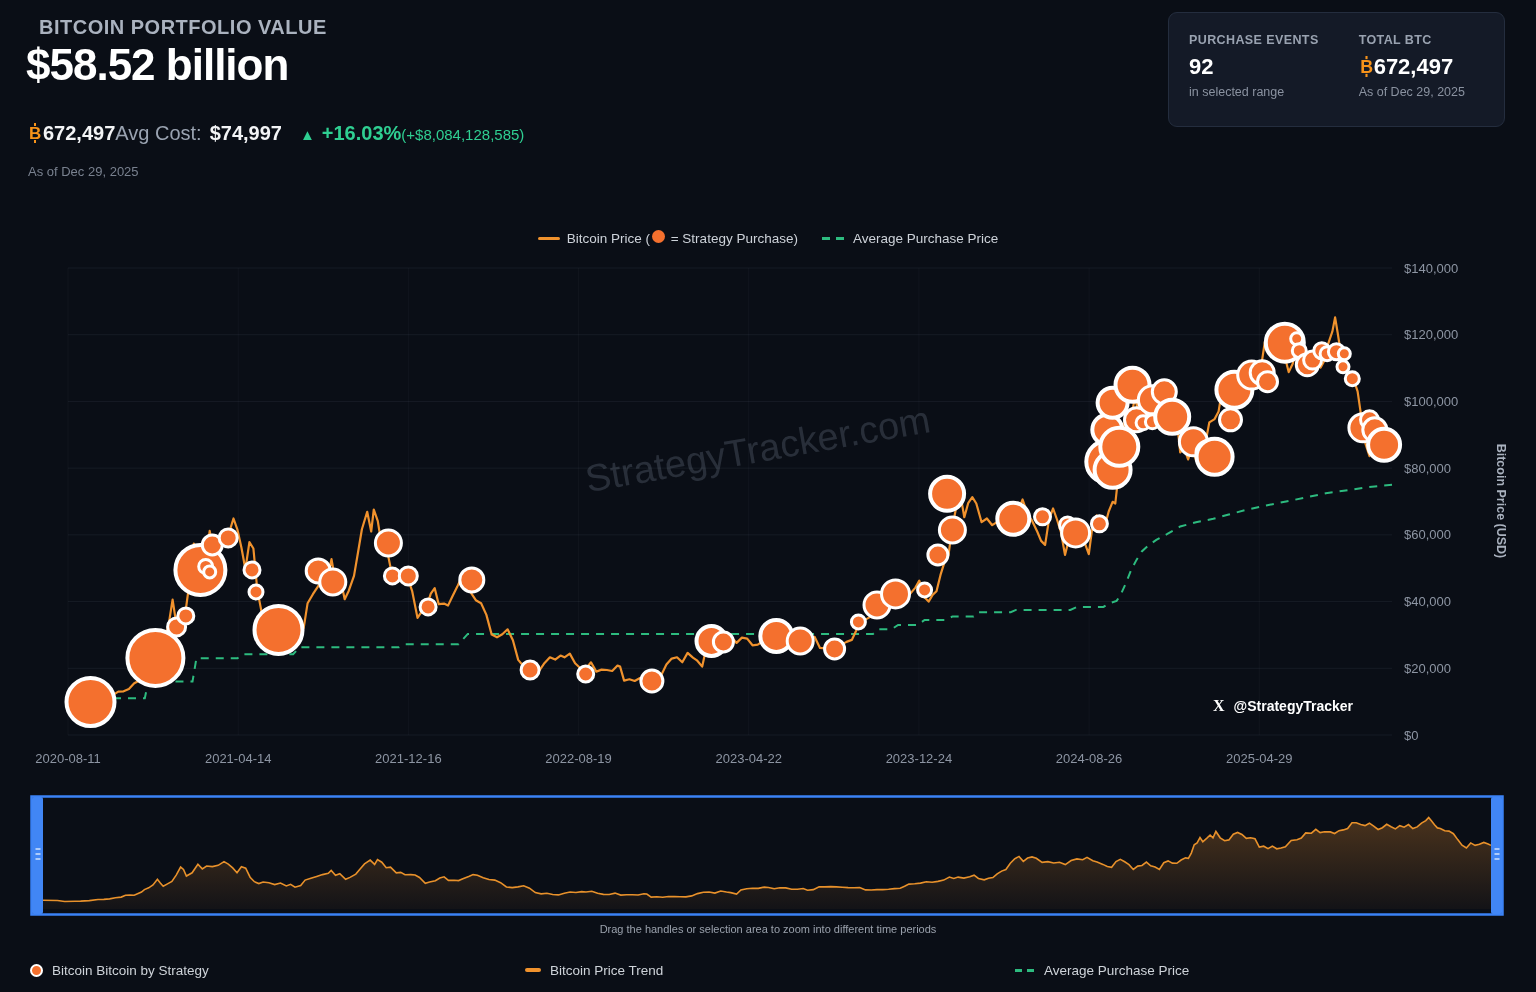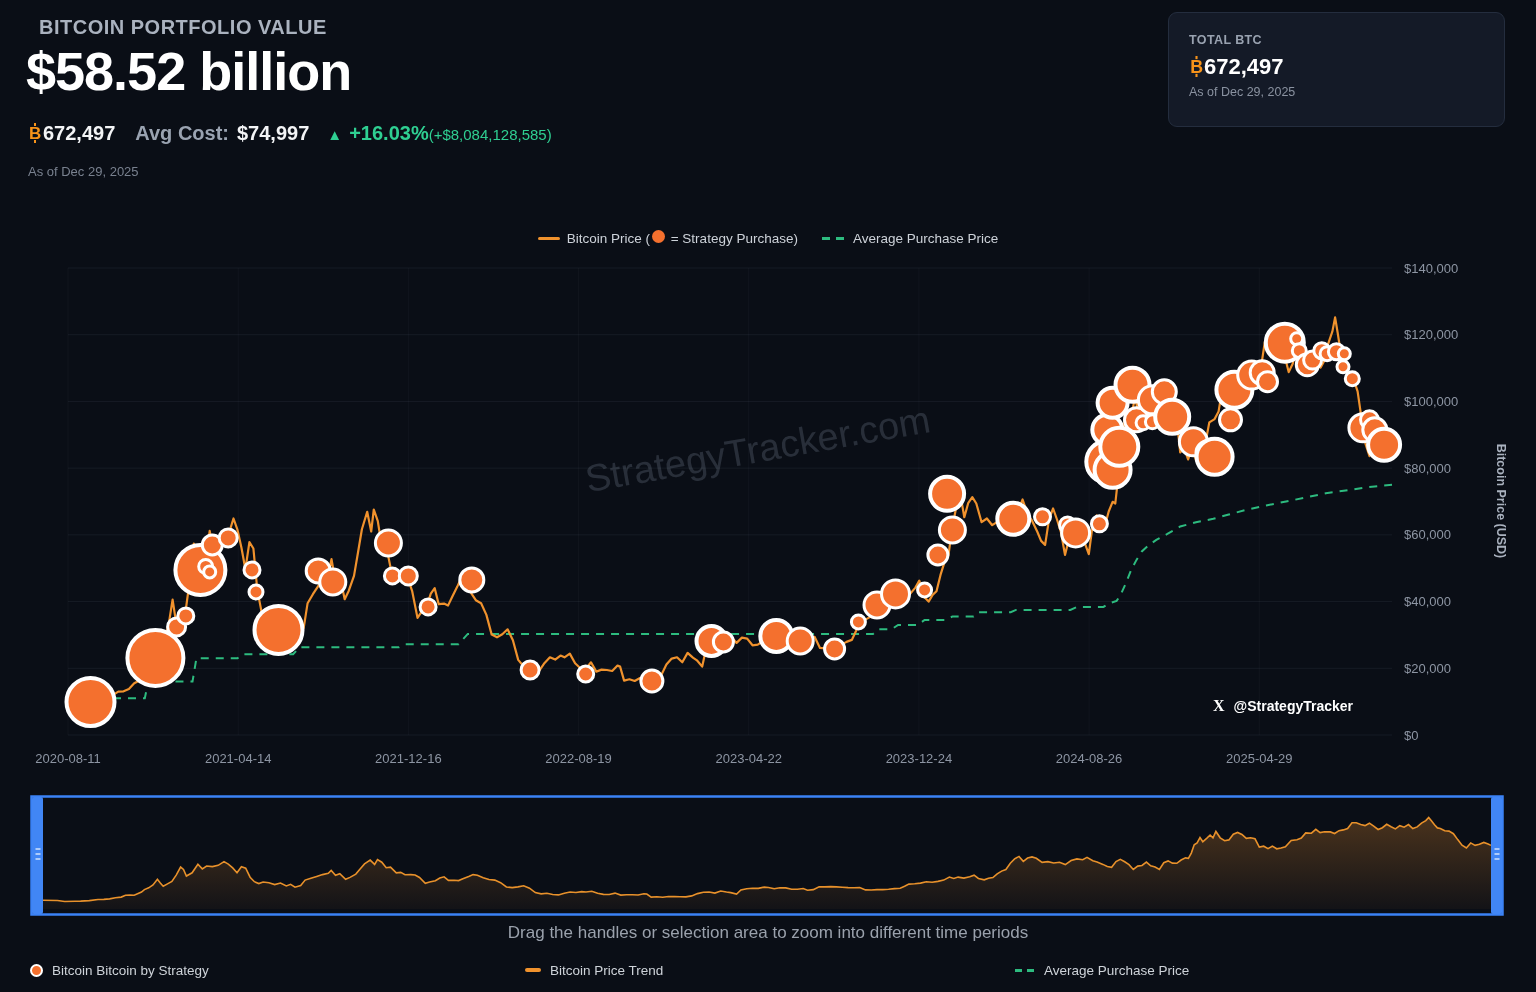--- a/index.html
+++ b/index.html
@@ -4,27 +4,27 @@
 <style>
   html,body{margin:0;padding:0}
   body{
     width:1536px;height:992px;position:relative;overflow:hidden;
     background:#0a0e16;color:#e5e7eb;
     font-family:"Liberation Sans",sans-serif;
   }
   
   .portfolio-label{position:absolute;left:39px;top:16px;font-size:20px;font-weight:700;
     color:#aab2bf;letter-spacing:.5px}
-  .portfolio-value{position:absolute;left:26px;top:40px;font-size:54px;font-weight:800;
+  .portfolio-value{position:absolute;left:26px;top:40px;font-size:44px;font-weight:800;
     color:#ffffff;letter-spacing:-1px}
   .stats-row{position:absolute;left:28px;top:122px;display:flex;align-items:baseline;
     font-size:20px;white-space:nowrap}
   .btc-sym{color:#f7931a;font-weight:800;margin-right:1px;display:inline-block}
   .btc-amt{font-weight:800;color:#f3f4f6}
-  .avg-label{color:#9aa3b1;margin-left:20px;font-weight:700}
+  .avg-label{color:#9aa3b1;font-weight:400}
   .avg-val{font-weight:800;color:#f3f4f6;margin-left:8px}
   .gain{color:#2fcf92;font-weight:700;margin-left:18px}
   .gain-arrow{font-size:15px;margin-right:7px}
   .gain-abs{color:#2fcf92;font-weight:400;font-size:15px;margin-left:0}
   .as-of{position:absolute;left:28px;top:164px;font-size:13px;color:#79818f}
   
   .summary-card{position:absolute;left:1168px;top:12px;width:337px;height:115px;
     box-sizing:border-box;background:#141a27;border:1px solid #242d3e;border-radius:9px;
     padding:20px 20px 0 20px;display:flex;gap:40px}
   .stat-label{font-size:12.5px;font-weight:700;color:#99a2b0;letter-spacing:.4px}
@@ -35,21 +35,21 @@
     justify-content:center;align-items:center;gap:24px;font-size:13.5px;color:#cdd2d9}
   .legend-item{display:flex;align-items:center;gap:7px}
   .swatch-line{width:22px;height:3px;border-radius:2px;background:#f0922d}
   .legend-dot{width:13px;height:13px;border-radius:50%;background:#f4702e;display:inline-block;margin:0 2px}
   .swatch-dash-green{width:24px;height:3px;
     background:repeating-linear-gradient(90deg,#2dbb7f 0 8px,transparent 8px 14px)}
   
   #main-chart{position:absolute;left:0;top:255px}
   #mini-chart{position:absolute;left:30px;top:795px}
   .drag-hint{position:absolute;left:0;top:923px;width:1536px;text-align:center;
-    font-size:17px;color:#9aa1ac}
+    font-size:11px;color:#9aa1ac}
   
   .bottom-legend-item{position:absolute;top:961px;display:flex;align-items:center;gap:9px;
     font-size:13.5px;color:#ced3d9;height:18px}
   .bl-dot{width:9px;height:9px;border-radius:50%;background:#f4702e;border:2.5px solid #ffffff}
   .bl-dash-orange{width:16px;height:3.5px;border-radius:2px;background:#f0922d}
   .bl-dash-green{width:20px;height:3px;
     background:repeating-linear-gradient(90deg,#2dbb7f 0 7px,transparent 7px 12px)}
 </style>
 </head>
 <body>
@@ -68,20 +68,25 @@
     </span><span class="btc-amt">672,497</span>
   </span>
   <span class="avg-label">Avg Cost:</span>
   <span class="avg-val">$74,997</span>
   <span class="gain"><span class="gain-arrow">▲</span><span>+16.03%</span></span>
   <span class="gain-abs">(+$8,084,128,585)</span>
 </div>
 <div class="as-of">As of Dec 29, 2025</div>
 
 <div class="summary-card">
+  <div>
+    <div class="stat-label">PURCHASE EVENTS</div>
+    <div class="stat-value">92</div>
+    <div class="stat-sub">in selected range</div>
+  </div>
   <div>
     <div class="stat-label">TOTAL BTC</div>
     <div class="stat-value">
       <svg width="15" height="21" viewBox="0 0 14 20" style="vertical-align:-3px">
         <rect x="6" y="0" width="2" height="3" fill="#f7931a"></rect>
         <rect x="6" y="17" width="2" height="3" fill="#f7931a"></rect>
         <text x="1" y="16" font-size="17" font-weight="bold" fill="#f7931a" font-family="Liberation Sans, sans-serif">B</text>
       </svg><span>672,497</span>
     </div>
     <div class="stat-sub">As of Dec 29, 2025</div>

